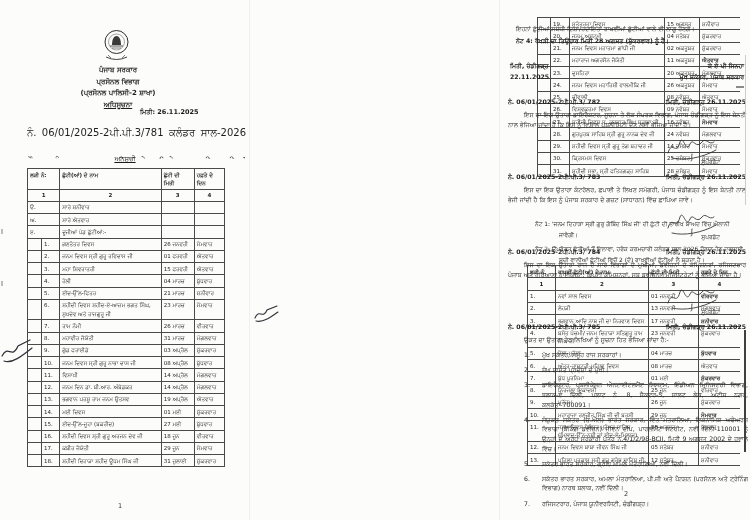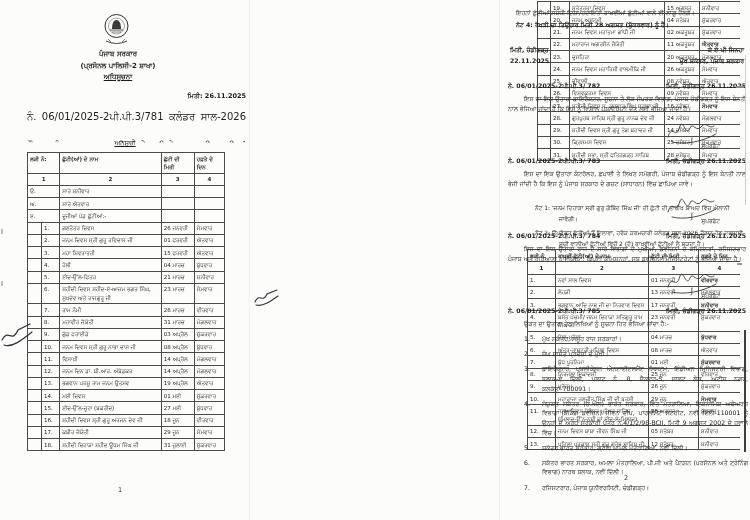--- a/index.html
+++ b/index.html
@@ -1,28 +1,28 @@
 <!DOCTYPE html>
 <html><head>
 <meta charset="utf-8">
 <style>
   html,body{margin:0;padding:0;background:#ffffff;}
   body{width:750px;height:520px;font-family:"DejaVu Sans",sans-serif;color:#1d1d1d;}
   .canvas{position:relative;width:750px;height:520px;background:#fcfcfa;overflow:hidden;}
-  .pg{position:absolute;top:0;height:480px;}
+  .pg{position:absolute;top:16px;height:480px;}
   #p1{left:0;width:250px;}
   #p2{left:250px;width:250px;}
   #p4{left:500px;width:250px;}
   .sep{position:absolute;top:0;width:1px;height:520px;background:#efefeb;}
 
   
   .emblem{position:absolute;left:103px;top:13px;}
   .head{position:absolute;left:0;top:49px;width:236px;text-align:center;line-height:1.65;font-size:7px;font-weight:bold;}
   .head .u{text-decoration:underline;}
-  .dateline{position:absolute;left:140px;top:92px;width:106px;text-align:right;font-size:6.5px;font-weight:bold;}
+  .dateline{position:absolute;left:140px;top:92px;width:106px;text-align:left;font-size:6.5px;font-weight:bold;}
   .introbox{position:absolute;left:27px;top:103px;width:219px;height:40px;overflow:hidden;font-size:10px;line-height:2.85;text-align:justify;}
   .schedtitle{position:absolute;left:0;top:139px;width:250px;text-align:center;font-size:6.8px;font-weight:normal;text-decoration:underline;}
   .tblbox{position:absolute;overflow:hidden;}
   #t1box{left:27px;top:152px;width:198px;height:320px;}
   #t2box{left:287px;top:1px;width:203px;height:198px;}
   #t3box{left:277px;top:249px;width:213px;height:224px;}
   table{border-collapse:collapse;table-layout:fixed;width:100%;}
   td,th{border:0.8px solid #4a4a4a;padding:1.5px 2px;font-size:5.5px;line-height:1.5;font-weight:normal;text-align:left;vertical-align:top;overflow:hidden;}
   th{font-weight:bold;}
   td.cdate,td.cday{white-space:nowrap;}
@@ -76,20 +76,21 @@
           <path d="M7,17 L20,17" stroke-width="0.8"></path>
           <path d="M9,19 L18,19" stroke-width="0.6"></path>
           <path d="M3,28 Q13.5,33 24,28" stroke-width="0.9"></path>
           <path d="M5,26 L8,29 M22,26 L19,29" stroke-width="0.6"></path>
         </g>
       </svg>
     </div>
 
     <div class="head">
       <div>ਪੰਜਾਬ ਸਰਕਾਰ</div>
+      <div>ਪ੍ਰਸੋਨਲ ਵਿਭਾਗ</div>
       <div>(ਪ੍ਰਸੋਨਲ ਪਾਲਿਸੀ-2 ਸ਼ਾਖਾ)</div>
       <div class="u">ਅਧਿਸੂਚਨਾ</div>
     </div>
 
     <div class="dateline">ਮਿਤੀ: 26.11.2025</div>
 
     <div class="introbox">ਨੰ. 06/01/2025-2ਪੀ.ਪੀ.3/781   ਕਲੰਡਰ ਸਾਲ-2026 ਦੌਰਾਨ ਪੰਜਾਬ ਸਰਕਾਰ ਦੀਆਂ ਹੇਠ ਲਿਖੇ ਅਨੁਸੂਚੀ ਵਾਲੀਆਂ ਗਜ਼ਟਿਡ ਛੁੱਟੀਆਂ ਐਲਾਨ ਕੀਤੀਆਂ ਜਾਂਦੀਆਂ ਹਨ:-</div>
 
     <div class="schedtitle">ਅਨੁਸੂਚੀ</div>
 

